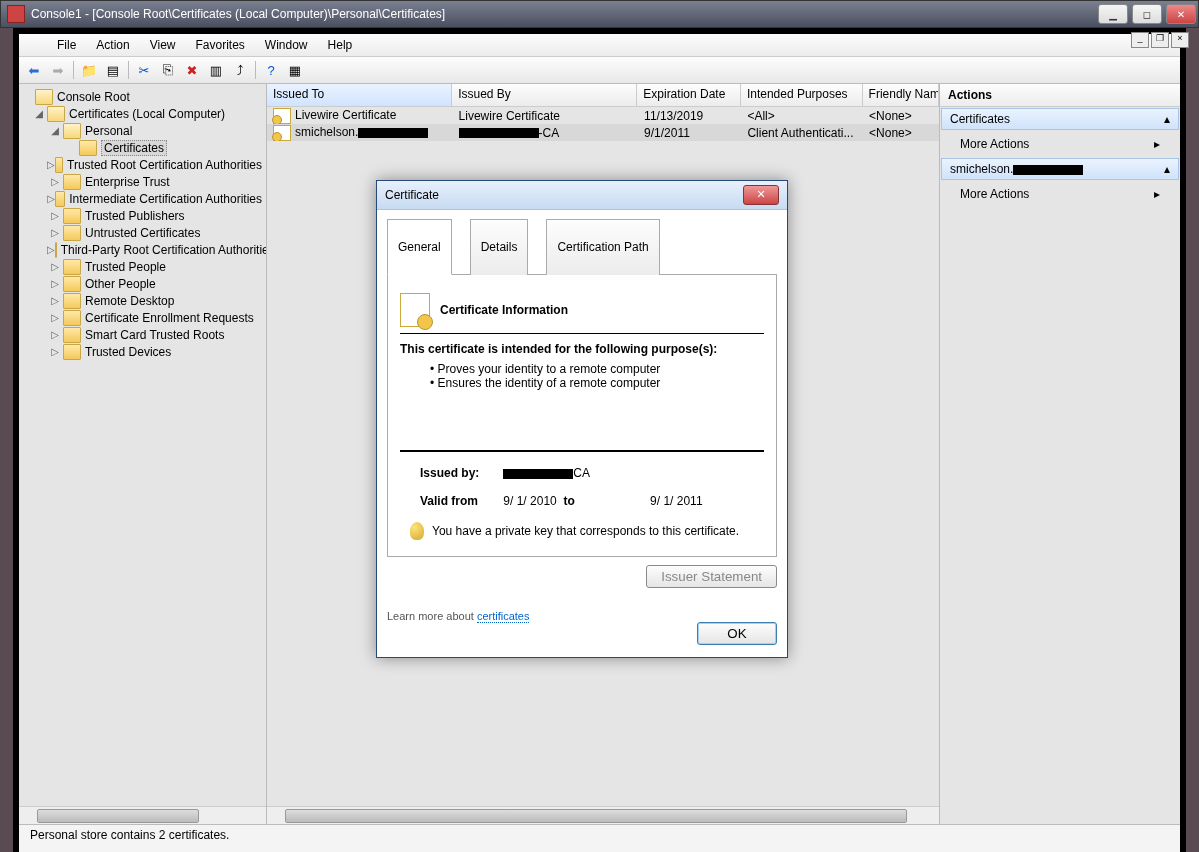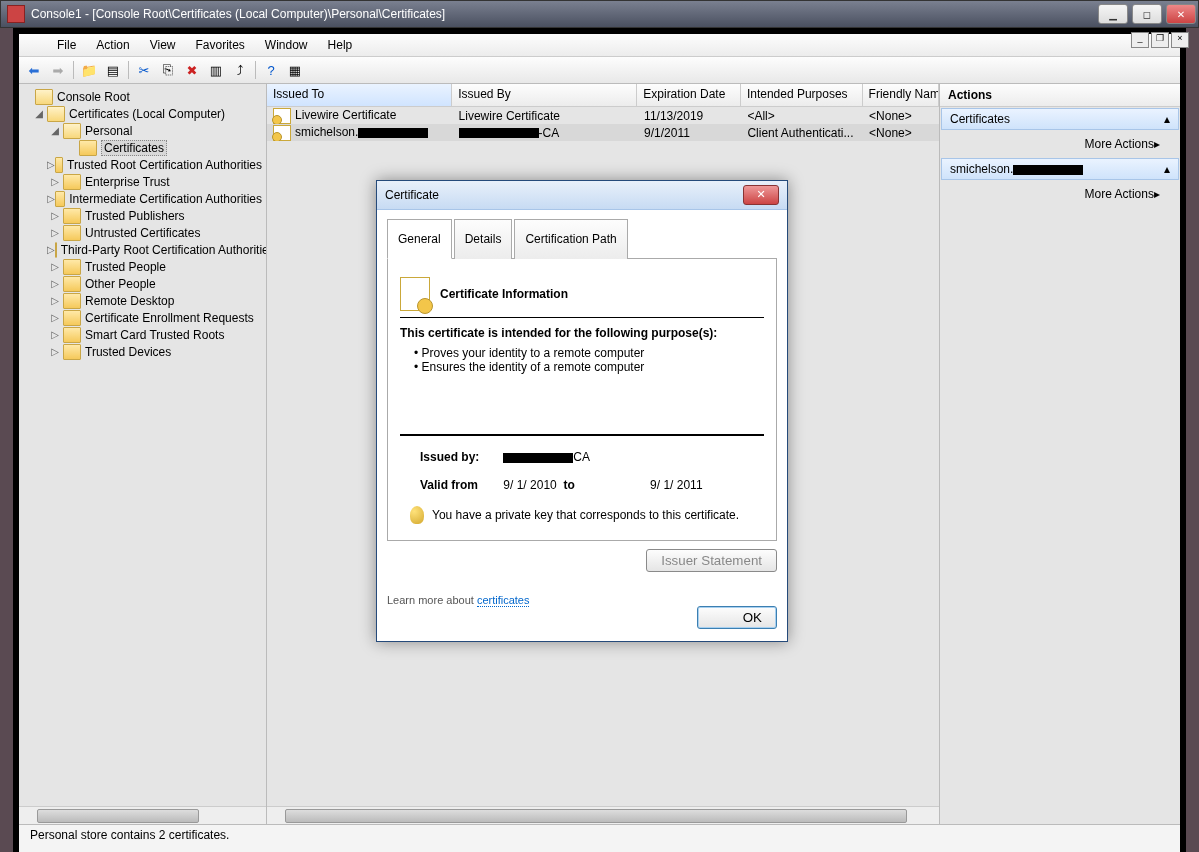--- a/index.html
+++ b/index.html
@@ -31,46 +31,46 @@
 .rows{flex:1;overflow:auto;position:relative}
 .row{display:flex;height:17px;align-items:center}
 .row.sel{background:#d8d8d8}
 .row div{padding:0 6px;white-space:nowrap;overflow:hidden}
 .certicon{width:16px;height:14px;display:inline-block;background:#fff;border:1px solid #caa83a;position:relative;margin-right:4px;vertical-align:middle}
 .certicon::after{content:"";position:absolute;bottom:-2px;left:-2px;width:8px;height:8px;background:#f3c64a;border:1px solid #b8952f;border-radius:50%}
 .red{display:inline-block;height:10px;background:#000;vertical-align:middle}
 .actions{width:240px;padding:0}
 .acthdr{background:linear-gradient(#fdfdfd,#ececec);border-bottom:1px solid #ccc;padding:4px 8px;font-weight:bold}
 .actsec{background:linear-gradient(#eaf3ff,#cfe3fb);border:1px solid #a8c5e8;margin:1px;padding:3px 8px;display:flex;justify-content:space-between;align-items:center}
-.actitem{padding:6px 20px;display:flex;justify-content:flex-end;align-items:center}
+.actitem{padding:6px 20px;display:flex;justify-content:space-between;align-items:center}
 .status{height:22px;border-top:1px solid #bbb;background:#f4f4f4;padding:3px 11px}
 .hscroll{height:17px;background:#eee;border-top:1px solid #ccc;position:relative}
 .hscroll .thumb{position:absolute;top:2px;height:12px;background:linear-gradient(#ddd,#bbb);border:1px solid #999;border-radius:2px}
 
 .dialog{position:absolute;left:376px;top:180px;width:410px;background:#fff;border:1px solid #254a7a;box-shadow:0 0 15px rgba(0,0,0,.4)}
 .dlgtitle{height:28px;background:linear-gradient(#e8f0fa,#c7dbf3);display:flex;align-items:center;padding:0 8px;border-bottom:1px solid #a8c5e8}
 .dlgtitle .x{margin-left:auto;width:34px;height:18px;background:linear-gradient(#e99,#c44);border:1px solid #833;border-radius:3px;color:#fff;text-align:center;font-size:11px;line-height:16px}
 .dlgbody{padding:8px 10px 12px}
 .tabs{display:flex;border-bottom:1px solid #aaa;margin-bottom:0}
-.tab{padding:12px 10px;border:1px solid #aaa;border-bottom:none;background:linear-gradient(#fdfdfd,#ececec);margin-right:2px;position:relative;top:1px}
+.tab{padding:20px 10px;border:1px solid #aaa;border-bottom:none;background:linear-gradient(#fdfdfd,#ececec);margin-right:18px;position:relative;top:1px}
 .tab.active{background:#fff;border-bottom:1px solid #fff}
 .tabpane{border:1px solid #aaa;border-top:none;padding:12px}
 .certinfo{display:flex;align-items:center;gap:10px;padding:6px 0;border-bottom:1px solid #000;margin-bottom:8px}
 .bigcert{width:28px;height:32px;background:#fff;border:1px solid #caa83a;position:relative}
 .bigcert::after{content:"";position:absolute;bottom:-4px;right:-4px;width:14px;height:14px;background:#f3c64a;border:1px solid #b8952f;border-radius:50%}
 .purposes{font-weight:bold;margin:4px 0 6px}
-.plist{margin:0 0 60px 14px;padding:0;list-style:none}
+.plist{margin:0 0 60px 30px;padding:0;list-style:none}
 .plist li::before{content:"• ";}
 .hr2{border-top:2px solid #000;margin:8px 0 14px}
 .kv{margin:8px 0 14px 20px}
 .kv b{display:inline-block;width:80px}
 .keynote{display:flex;align-items:center;gap:8px;margin:10px 0 4px 10px}
 .keyicon{width:14px;height:18px;background:radial-gradient(circle at 30% 30%,#ffe27a,#d4a92f);border-radius:50% 50% 40% 40%}
 .dlgbtns{display:flex;justify-content:flex-end;}
-.btn{min-width:80px;padding:3px 14px;background:linear-gradient(#fdfdfd,#e5e5e5);border:1px solid #8a8a8a;border-radius:3px;text-align:right}
+.btn{min-width:80px;padding:3px 14px;background:linear-gradient(#fdfdfd,#e5e5e5);border:1px solid #8a8a8a;border-radius:3px;text-align:center}
 .btn:disabled,.btn.disabled{color:#888}
 .btn.primary{border:1px solid #3c7fb1;box-shadow:0 0 0 1px #a7d0f0 inset}
 .link{color:#0066cc;text-decoration:none;border-bottom:1px dotted #0066cc}
 .learn{margin-top:22px;font-size:11px;color:#555}
 </style>
 </head>
 <body>
 
 <div class="titlebar">
   <div class="ticon"></div>

